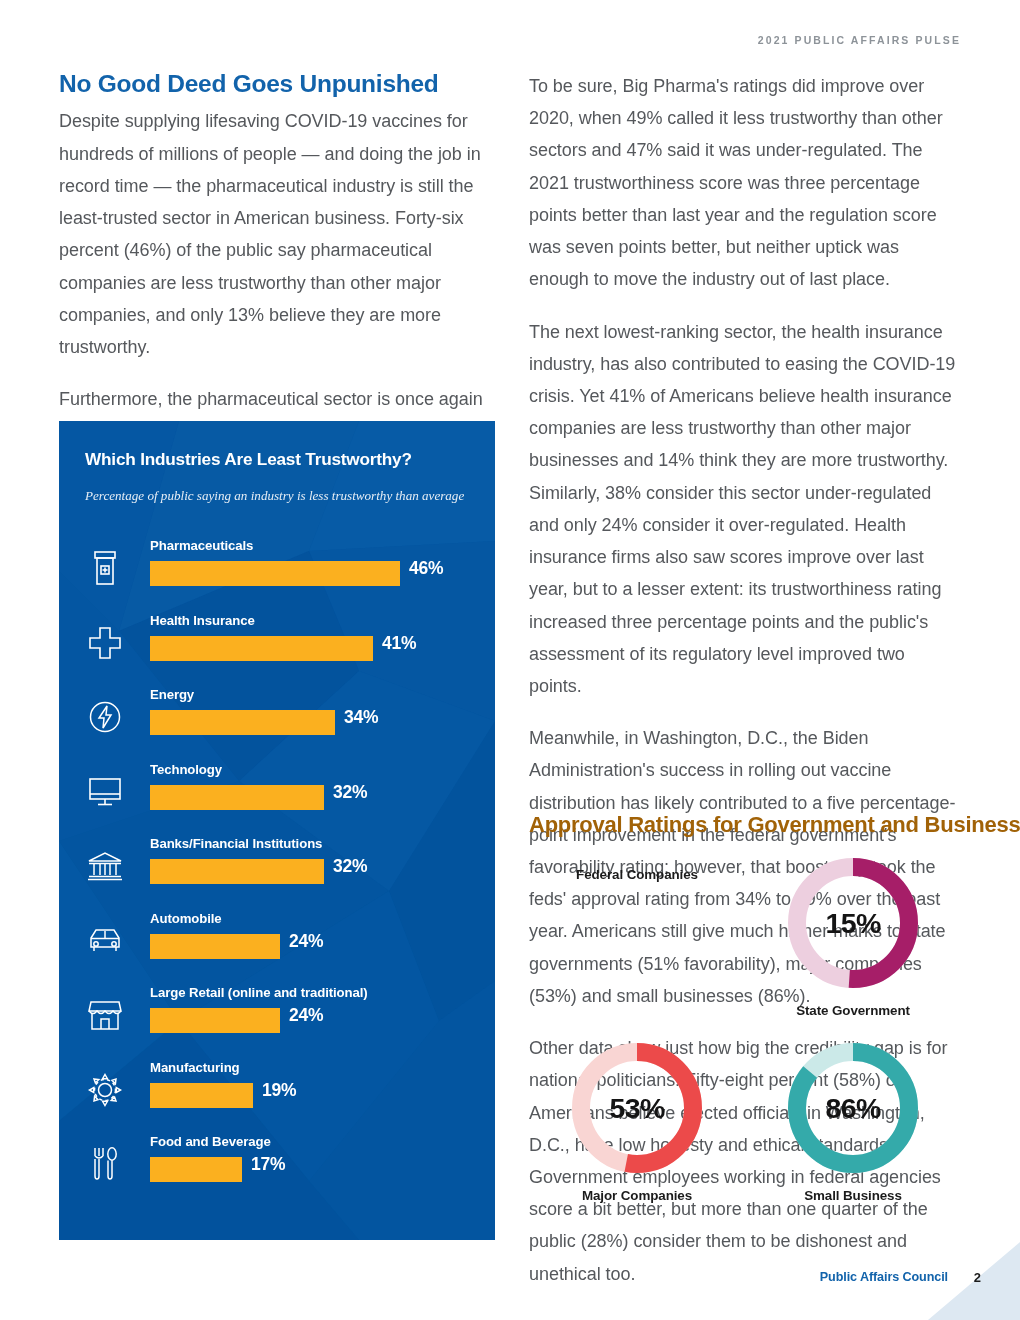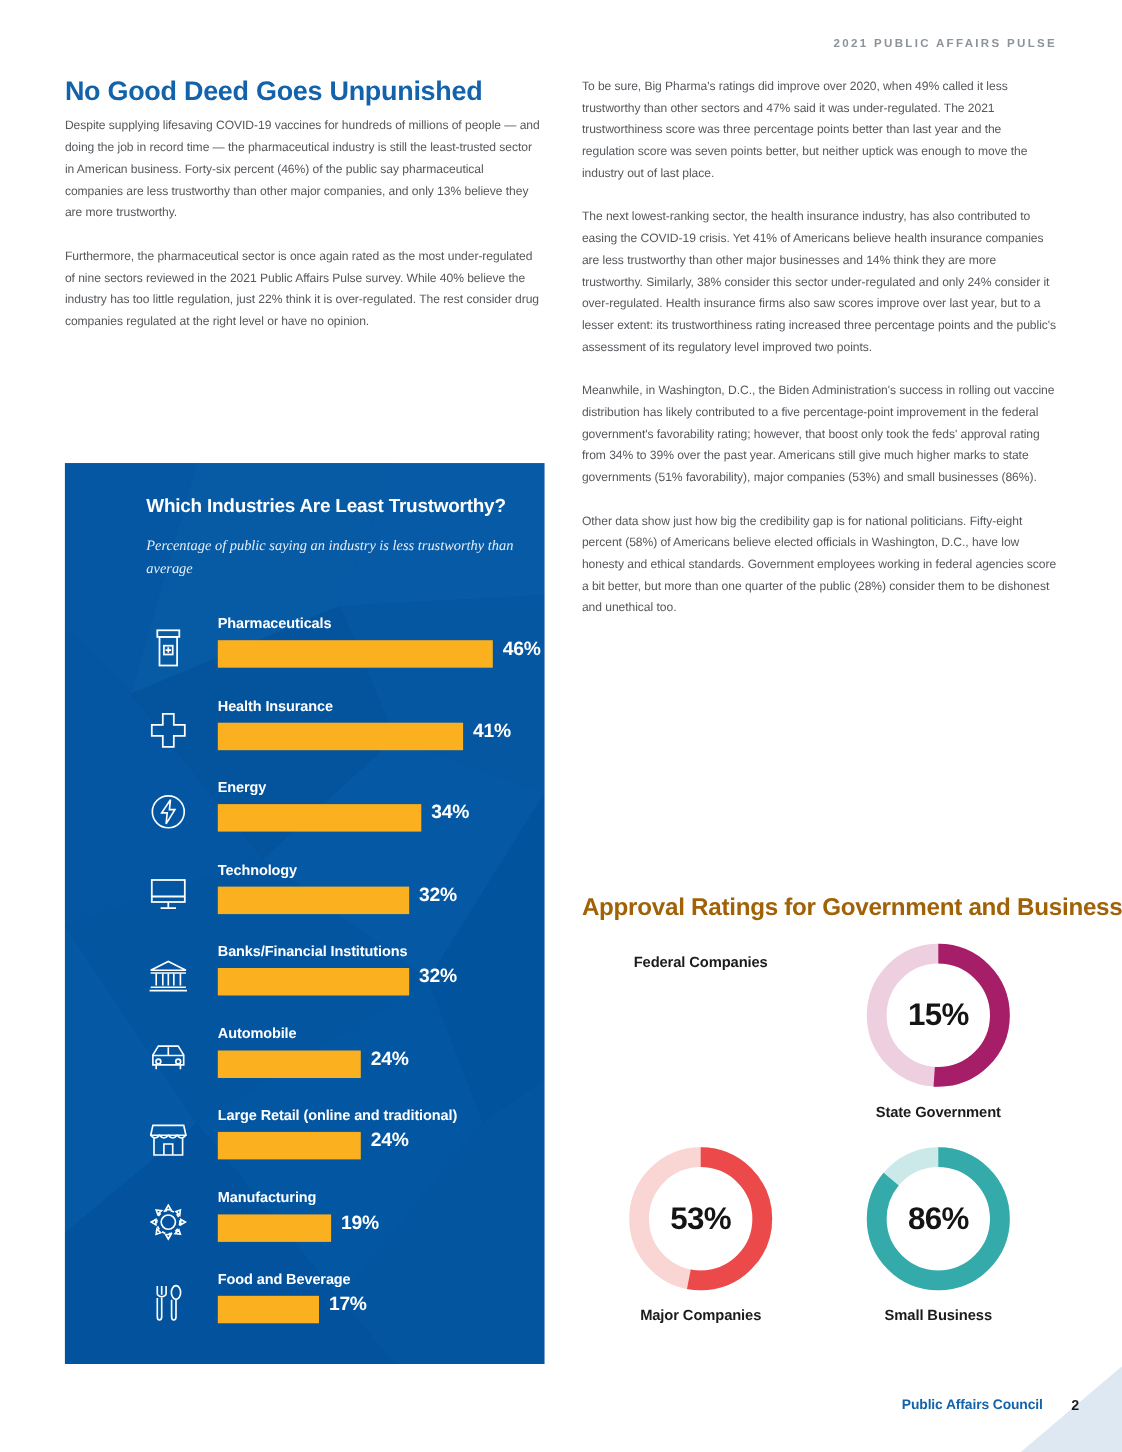--- a/index.html
+++ b/index.html
@@ -20,32 +20,32 @@
 
   
   .col-left{position:absolute;left:59px;top:70px;width:432px;}
   .col-right{position:absolute;left:529px;top:70px;width:432px;}
 
   h1.headline{
     margin:0 0 8px 0;font-size:24.5px;font-weight:700;color:#1263ab;
     letter-spacing:-0.25px;line-height:1.12;
   }
   p.body{
-    margin:0 0 20px 0;font-size:11px;line-height:1.79;color:#55585c;
+    margin:0 0 20px 0;font-size:18px;line-height:1.79;color:#55585c;
     letter-spacing:-0.05px;
   }
   p.body:last-child{margin-bottom:0;}
 
   
   .panel{
     position:absolute;left:59px;top:421px;width:436px;height:819px;
     background:#00549f;overflow:hidden;
   }
   .panel .facets{position:absolute;inset:0;}
-  .panel-inner{position:relative;z-index:3;padding:28px 26px 0 26px;margin-left:48px;}
+  .panel-inner{position:relative;z-index:3;padding:28px 26px 0 26px;}
   .panel h2{
     margin:0 0 15px 0;font-size:17.2px;font-weight:700;color:#ffffff;
     letter-spacing:-0.2px;
   }
   .panel .sub{
     margin:0 0 26px 0;font-size:13.1px;font-style:italic;color:#e6eef6;
     line-height:1.62;font-weight:400;font-family:Liberation Serif, serif;
   }
 
   .rows{position:relative;}

